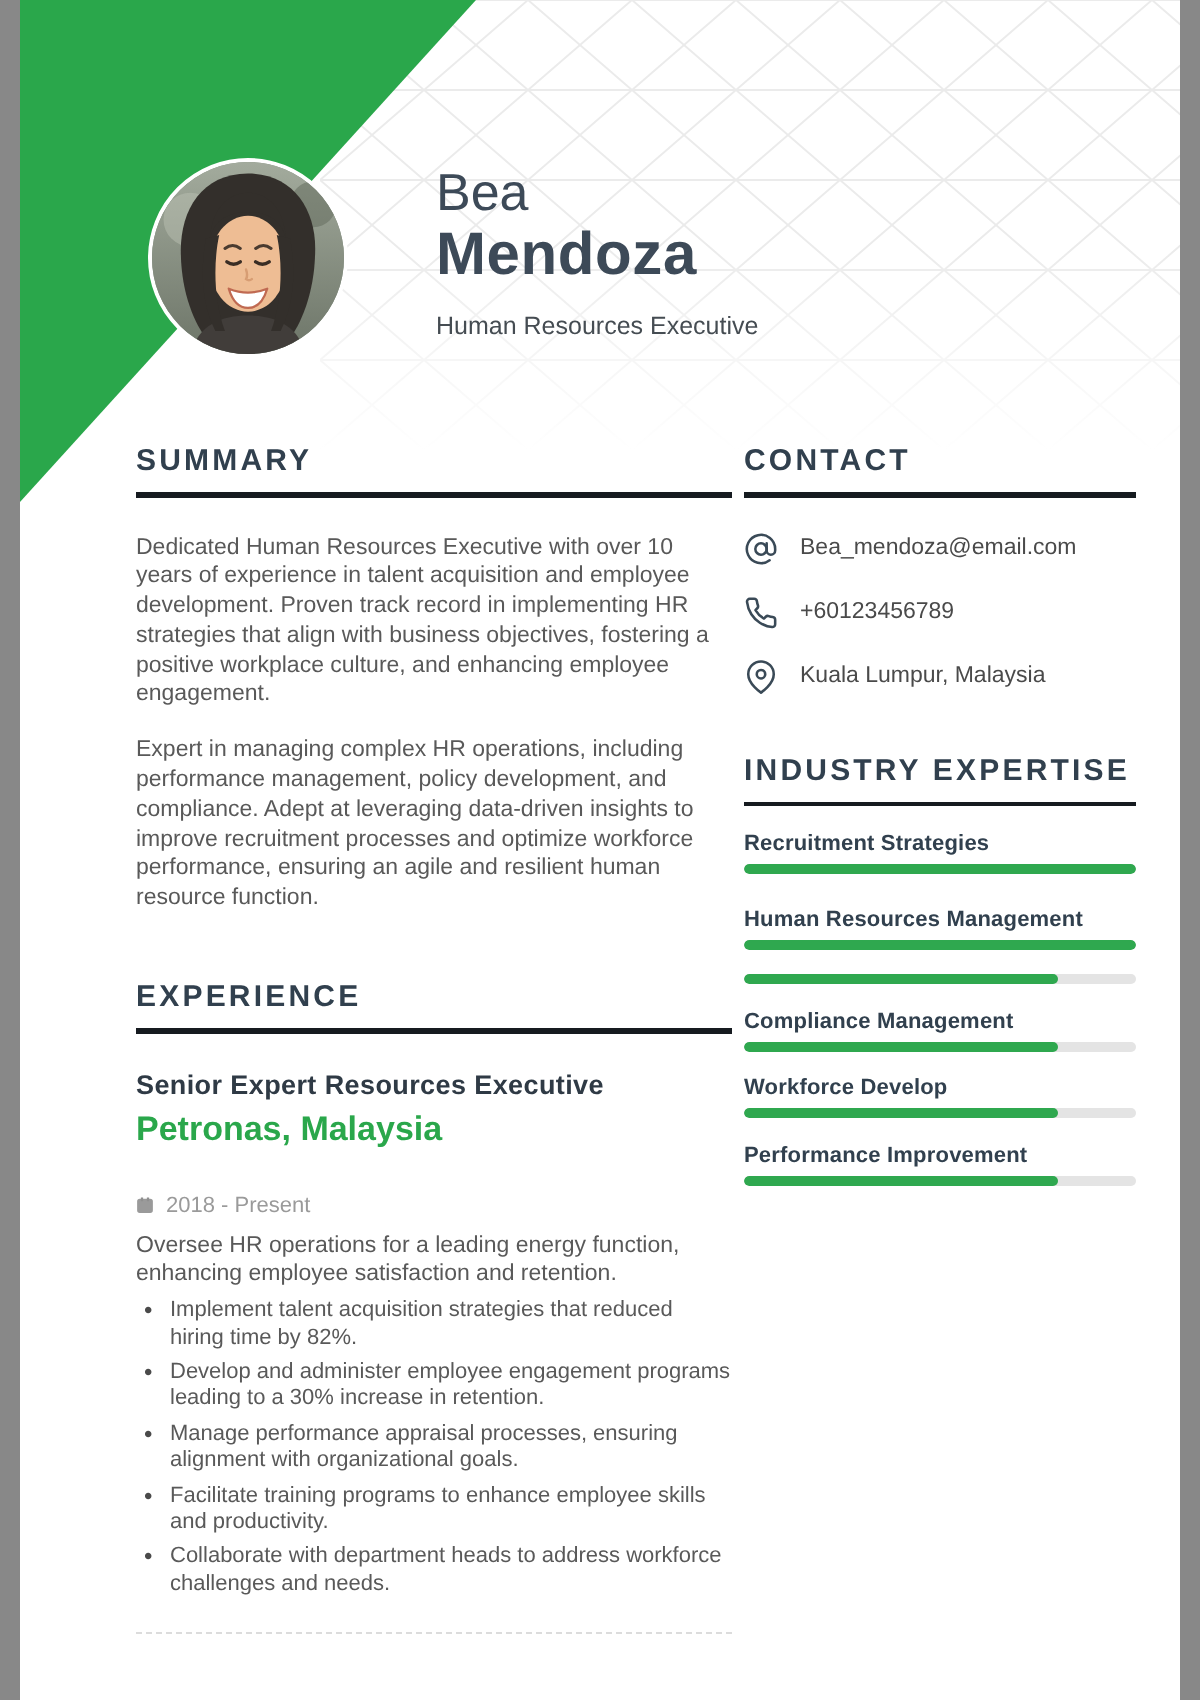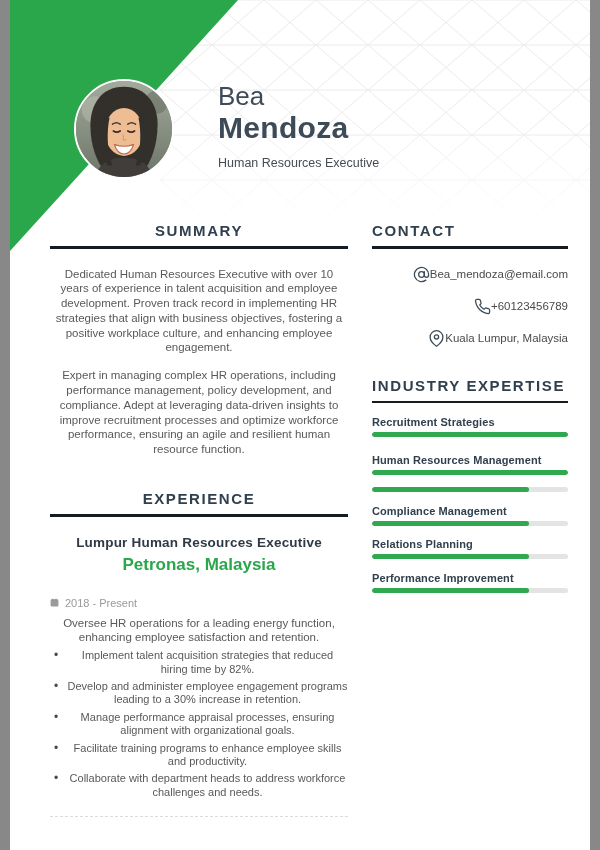--- a/index.html
+++ b/index.html
@@ -19,21 +19,21 @@
     position:absolute; left:64px; top:79px; width:96px; height:96px; z-index:2;
     border-radius:50%; border:2px solid #ffffff; overflow:hidden; background:#7d8a7c;
   }
   .photo-wrap svg { display:block; width:100%; height:100%; }
   .header-text { position:absolute; left:208px; top:82px; z-index:2; }
   .first-name { font-size:26px; font-weight:400; color:#3d4a58; line-height:1.1; }
   .last-name  { font-size:30px; font-weight:bold; color:#3d4a58; line-height:1.15; letter-spacing:.3px; }
   .job-title-header { font-size:12.5px; color:#454c52; margin-top:11px; }
 
   
-  .left-col  { position:absolute; left:40px;  top:222px; width:298px; z-index:2;text-align:center; }
+  .left-col  { position:absolute; left:58px;  top:222px; width:298px; z-index:2; }
   .right-col { position:absolute; left:362px; top:222px; width:196px; z-index:2; }
 
   .sec-heading { font-size:15px; font-weight:bold; letter-spacing:1.6px; color:#31404e; }
   .rule { height:2.5px; background:#161b20; margin-top:7px; }
 
   .body-text { font-size:11.5px; line-height:14.8px; color:#595959; }
   .summary-p1 { margin-top:18px; }
   .summary-p2 { margin-top:13px; }
 
   .experience-block { margin-top:33px; }
@@ -47,21 +47,21 @@
     position:relative; padding-left:17px; margin-top:4px;
     font-size:11px; line-height:13.4px; color:#595959;
   }
   ul.bullets li::before {
     content:"\2022"; position:absolute; left:4px; top:0;
     color:#4a4a4a; font-size:12px;
   }
   .dashed-divider { border:0; border-top:1px dashed #dcdcdc; margin:17px 0 0 0; }
 
   
-  .contact-row { display:flex; align-items:center; margin-top:15px;justify-content:flex-end; }
+  .contact-row { display:flex; align-items:center; gap:11px; margin-top:15px; }
   .contact-row.first { margin-top:17px; }
   .contact-icon { width:17px; height:17px; flex:0 0 17px; color:#3a4a57; }
   .contact-text { font-size:11.5px; color:#4a4a4a; }
 
   
   .expertise-block { margin-top:30px; }
   .skill { margin-top:12.5px; }
   .skill-label { font-size:11px; font-weight:bold; color:#31404e; letter-spacing:.1px; }
   .skill-track { height:5px; background:#e4e4e4; border-radius:3px; margin-top:4px; overflow:hidden; }
   .skill-fill  { height:100%; background:#2fa84f; border-radius:3px; width:0; }
@@ -126,21 +126,21 @@
       <div class="rule"></div>
       <p class="body-text summary-p1" style="margin:18px 0 0 0;">Dedicated Human Resources Executive with over 10 years of experience in talent acquisition and employee development. Proven track record in implementing HR strategies that align with business objectives, fostering a positive workplace culture, and enhancing employee engagement.</p>
       <p class="body-text summary-p2" style="margin:13px 0 0 0;">Expert in managing complex HR operations, including performance management, policy development, and compliance. Adept at leveraging data-driven insights to improve recruitment processes and optimize workforce performance, ensuring an agile and resilient human resource function.</p>
     </div>
 
     <div class="experience-block">
       <div class="sec-heading">EXPERIENCE</div>
       <div class="rule"></div>
 
       <div>
-        <div class="job-title">Lumpur Human Resources Executive</div>
+        <div class="job-title">Senior Expert Resources Executive</div>
         <div class="company">Petronas, Malaysia</div>
         <div class="date-row">
           <svg class="date-icon" width="9" height="9" viewBox="0 0 24 24" fill="none" stroke="#8f8f8f" stroke-width="3">
             <rect x="3" y="5" width="18" height="16" rx="2" fill="#9a9a9a" stroke="#9a9a9a"></rect>
             <line x1="8" y1="2" x2="8" y2="7" stroke="#8f8f8f"></line>
             <line x1="16" y1="2" x2="16" y2="7" stroke="#8f8f8f"></line>
           </svg>
           <span class="date-text">2018 - Present</span>
         </div>
         <p class="body-text job-desc" style="margin:7px 0 0 0;">Oversee HR operations for a leading energy function, enhancing employee satisfaction and retention.</p>
@@ -208,21 +208,21 @@
             <div class="skill-fill" style="width: 80%;"></div>
           </div>
       </div>
       <div class="skill">
         <div class="skill-label">Compliance Management</div>
         <div class="skill-track">
             <div class="skill-fill" style="width: 80%;"></div>
           </div>
       </div>
       <div class="skill">
-        <div class="skill-label">Relations Planning</div>
+        <div class="skill-label">Workforce Develop</div>
         <div class="skill-track">
             <div class="skill-fill" style="width: 80%;"></div>
           </div>
       </div>
       <div class="skill">
         <div class="skill-label">Performance Improvement</div>
         <div class="skill-track">
             <div class="skill-fill" style="width: 80%;"></div>
           </div>
       </div>

